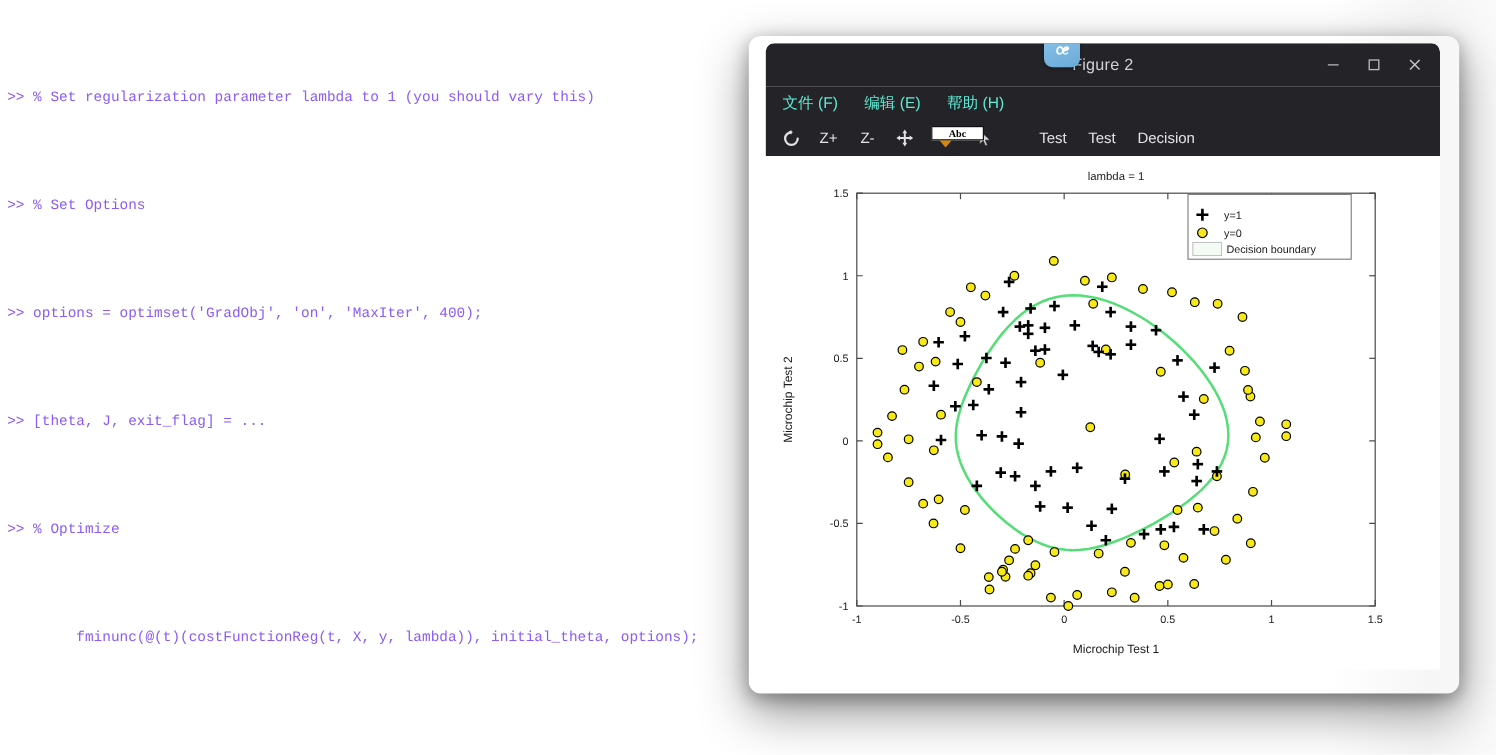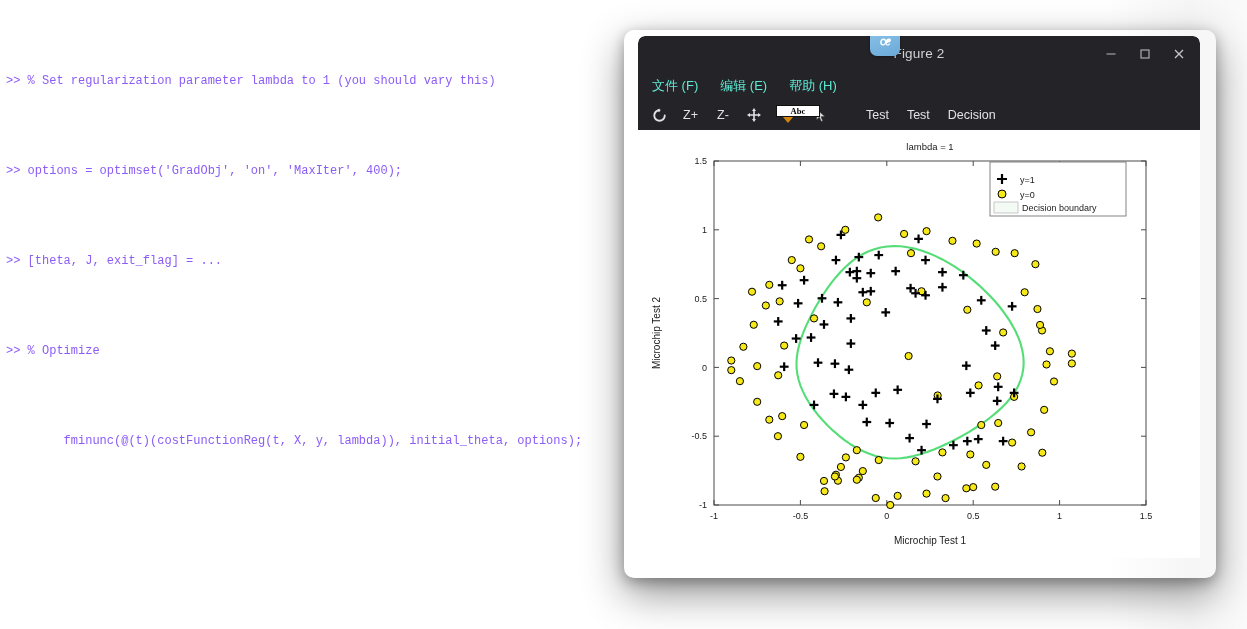--- a/index.html
+++ b/index.html
@@ -106,20 +106,21 @@
   #figcanvas{
     position:relative;width:562px;height:428px;background:#ffffff;
   }
   #plotsvg{display:block;}
 </style>
 </head>
 <body>
 
 <div id="terminal">
   <div class="line">&gt;&gt; % Set regularization parameter lambda to 1 (you should vary this)</div>
+  <div class="line">&gt;&gt; % Set Options</div>
   <div class="line">&gt;&gt; options = optimset('GradObj', 'on', 'MaxIter', 400);</div>
   <div class="line">&gt;&gt; [theta, J, exit_flag] = ...</div>
   <div class="line">&gt;&gt; % Optimize</div>
   <div class="line">        fminunc(@(t)(costFunctionReg(t, X, y, lambda)), initial_theta, options);</div>
   
   
   
   
   
   

